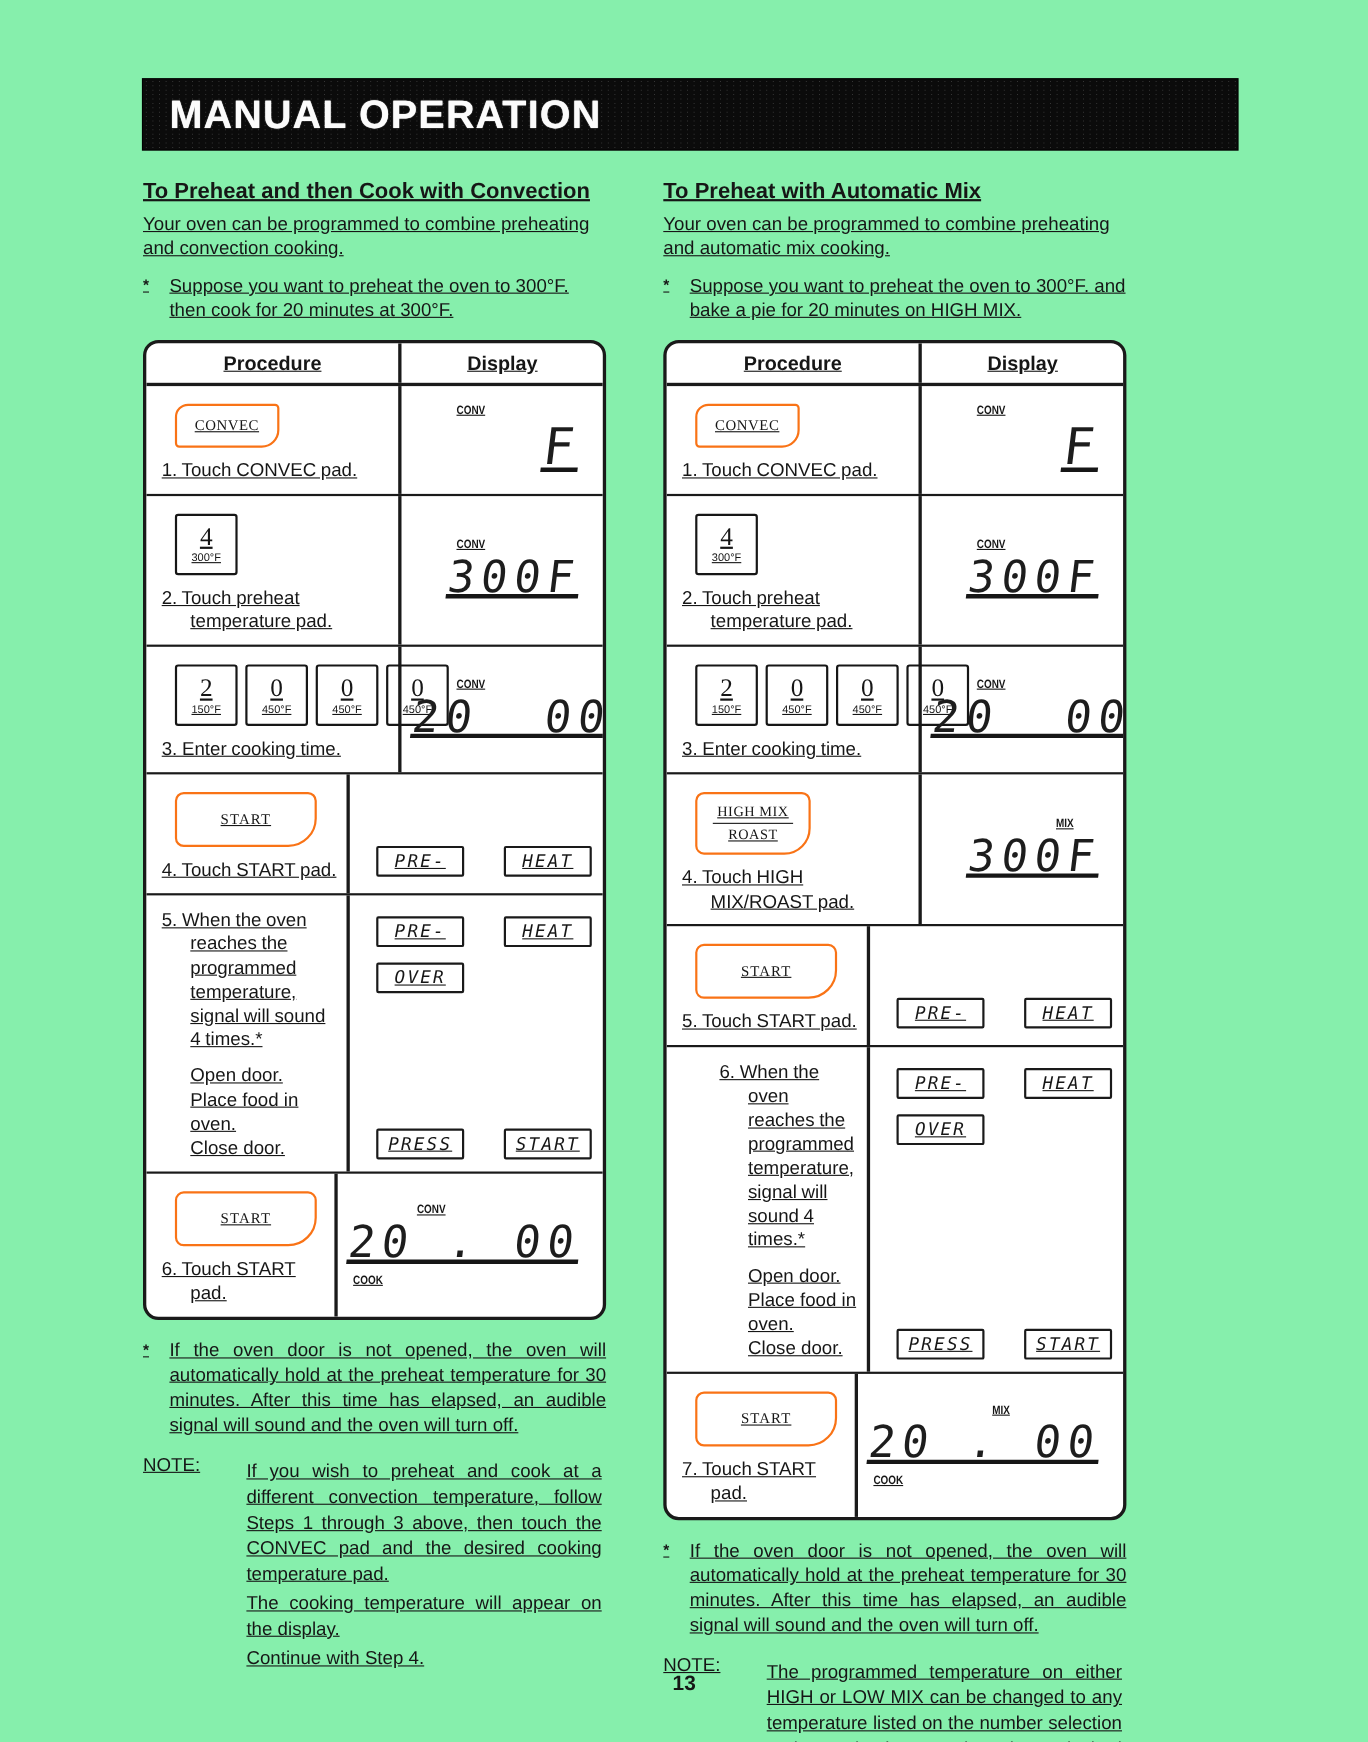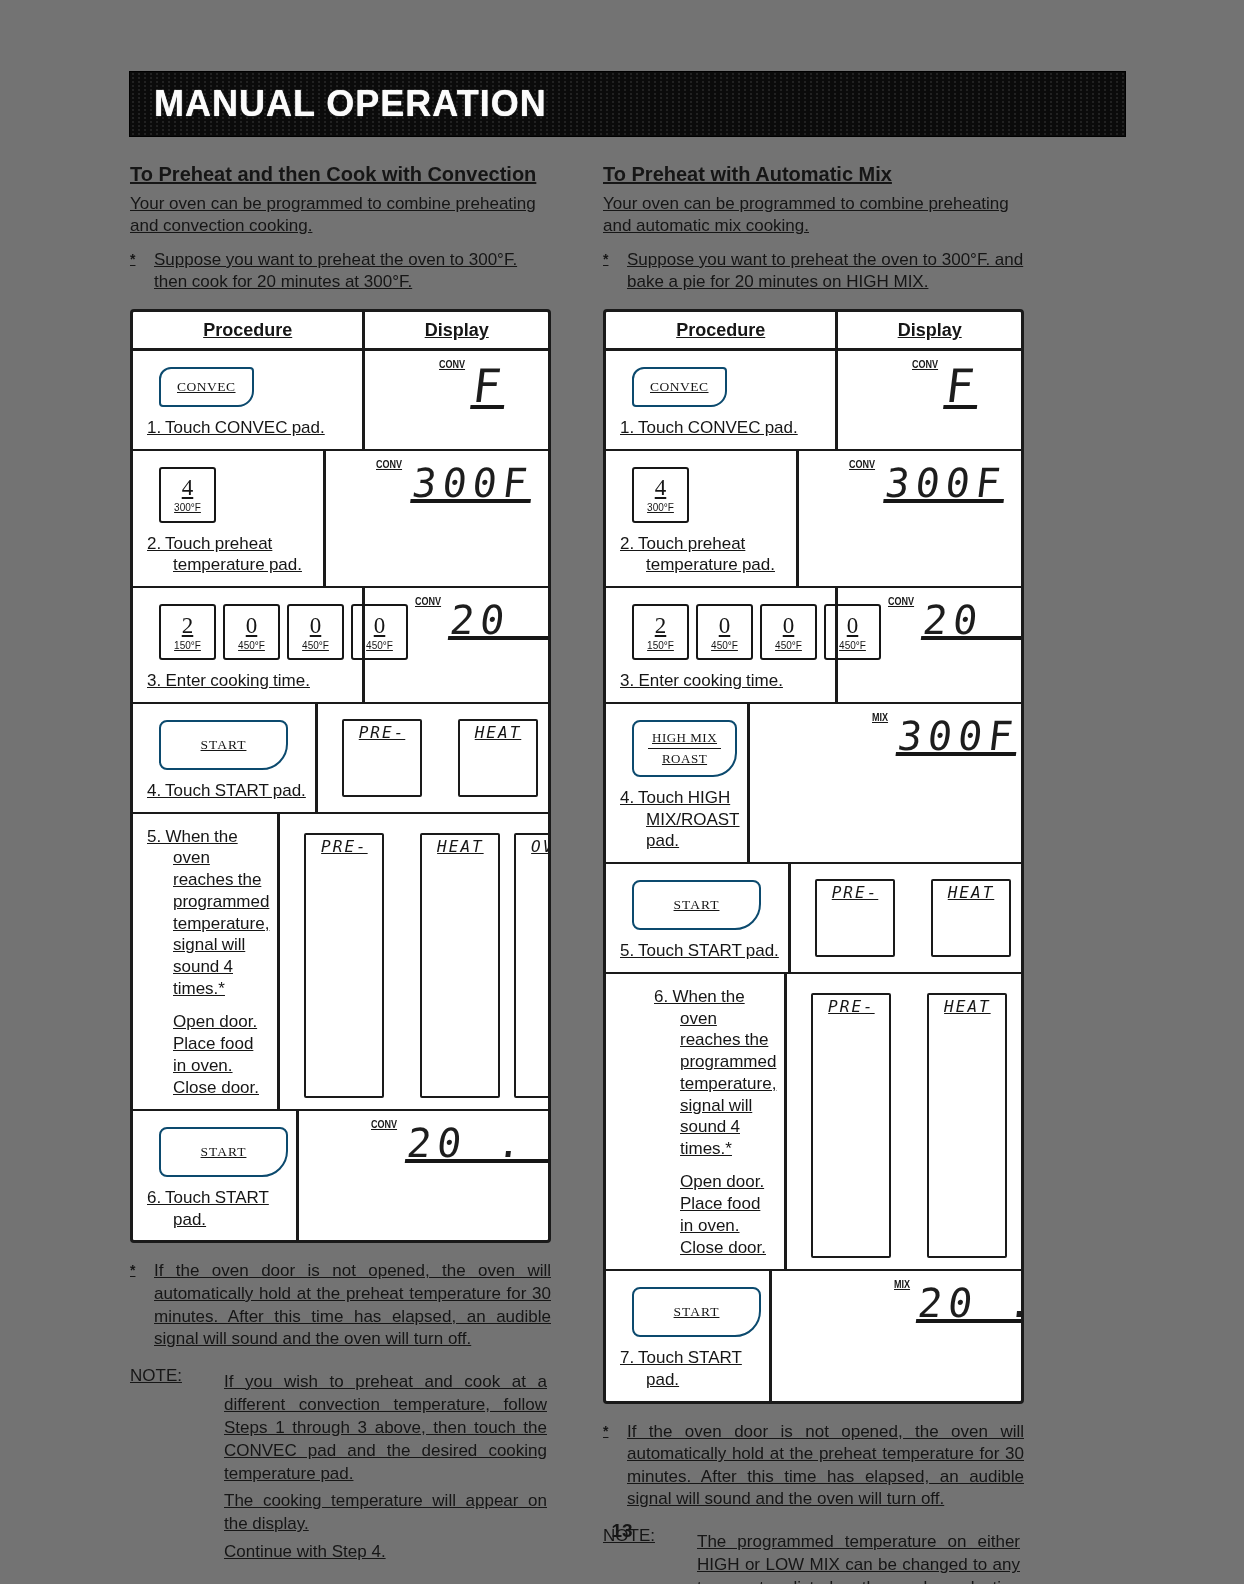--- a/index.html
+++ b/index.html
@@ -1,55 +1,55 @@
 <!DOCTYPE html>
 <html><head>
 <meta charset="utf-8">
 <style>
   html,body{margin:0;padding:0;background:#e8e8e8;}
-  .page{position:relative;width:1244px;height:1584px;background:#737373;margin:0 auto;
+  .page{position:relative;width:1244px;height:1584px;background:#86efac;margin:0 auto;
         font-family:"Liberation Sans",sans-serif;color:#161616;overflow:hidden;}
 
   
   .header-bar{position:absolute;left:130px;top:72px;width:995px;height:64px;background:#0b0b0b;
       background-image:radial-gradient(circle,#3c3c3c .6px,transparent .8px);background-size:6px 4px;
       display:flex;align-items:center;box-shadow:0 0 0 1px #000;}
   .header-title{color:#fbfbfb;font-size:36px;font-weight:bold;letter-spacing:1px;padding-left:24px;
       text-shadow:0 0 1px #fff;}
 
   
   .columns{position:absolute;left:130px;top:163px;width:995px;display:flex;gap:52px;}
   .col{width:421px;text-decoration:underline;}
   .col-title{font-size:20px;font-weight:bold;margin:0 0 7px 0;}
   .col-intro{font-size:17px;line-height:1.32;margin:0;}
   .bullet{display:flex;margin-top:11px;font-size:17px;line-height:1.32;}
   .bullet-marker{width:24px;font-size:14px;padding-top:1px;font-weight:bold;flex:none;}
 
   
-  .ptable{border:3px solid #1a1a1a;border-radius:4px;margin-top:15px;overflow:hidden;background:#fff;}
+  .ptable{border:3px solid #1a1a1a;border-radius:14px;margin-top:15px;overflow:hidden;background:#fff;}
   .thead{display:flex;border-bottom:3px solid #1a1a1a;}
   .th{font-weight:bold;font-size:18px;text-align:center;padding:8px 0 7px;}
   .th.proc{width:56%;border-right:3px solid #1a1a1a;box-sizing:border-box;}
   .th.disp{flex:1;}
   .trow{display:flex;border-bottom:2.5px solid #1a1a1a;}
   .trow:last-child{border-bottom:none;}
   .tcell{box-sizing:border-box;}
   .tcell.proc{width:56%;border-right:3px solid #1a1a1a;padding:12px 8px 10px 14px;}
   .tcell.disp{flex:1;padding:8px 10px;position:relative;}
-  .disp-inner{display:flex;height:100%;justify-content:center;}
+  .disp-inner{display:flex;flex-direction:column;height:100%;justify-content:center;}
   .disp-inner.vbottom{justify-content:flex-end;padding-bottom:10px;}
   .disp-inner.vtop{justify-content:flex-start;padding-top:4px;}
 
   
   .keys{display:flex;gap:7px;margin:4px 0 10px 12px;flex-wrap:nowrap;}
   .numkey{border:2px solid #161616;border-radius:3px;width:53px;height:52px;flex:none;
       display:flex;flex-direction:column;align-items:center;justify-content:center;}
   .numkey .n{font-size:23px;line-height:1;font-family:"Liberation Serif",serif;}
   .numkey .s{font-size:10px;margin-top:3px;letter-spacing:0;}
-  .pad{border:2px solid #0c4a6e;font-family:"Liberation Serif",serif;display:inline-block;
+  .pad{border:2px solid #f97316;font-family:"Liberation Serif",serif;display:inline-block;
       text-align:center;background:#fff;}
   .convecpad{border-radius:12px 4px 16px 4px;padding:10px 16px;font-size:13.5px;letter-spacing:.5px;}
   .startpad{border-radius:8px 8px 26px 8px;padding:15px 10px;min-width:105px;font-size:13.5px;letter-spacing:1px;}
   .pad2{border-radius:8px 8px 24px 8px;padding:8px 14px;font-size:13px;}
   .pad2 .p2top{border-bottom:1.5px solid #161616;padding:0 4px 2px;letter-spacing:.5px;}
   .pad2 .p2bot{padding-top:2px;letter-spacing:.5px;}
 
   
   .caption{font-size:17px;line-height:1.28;padding-left:26px;text-indent:-26px;word-spacing:-.5px;}
   .extra{margin-top:11px;}

